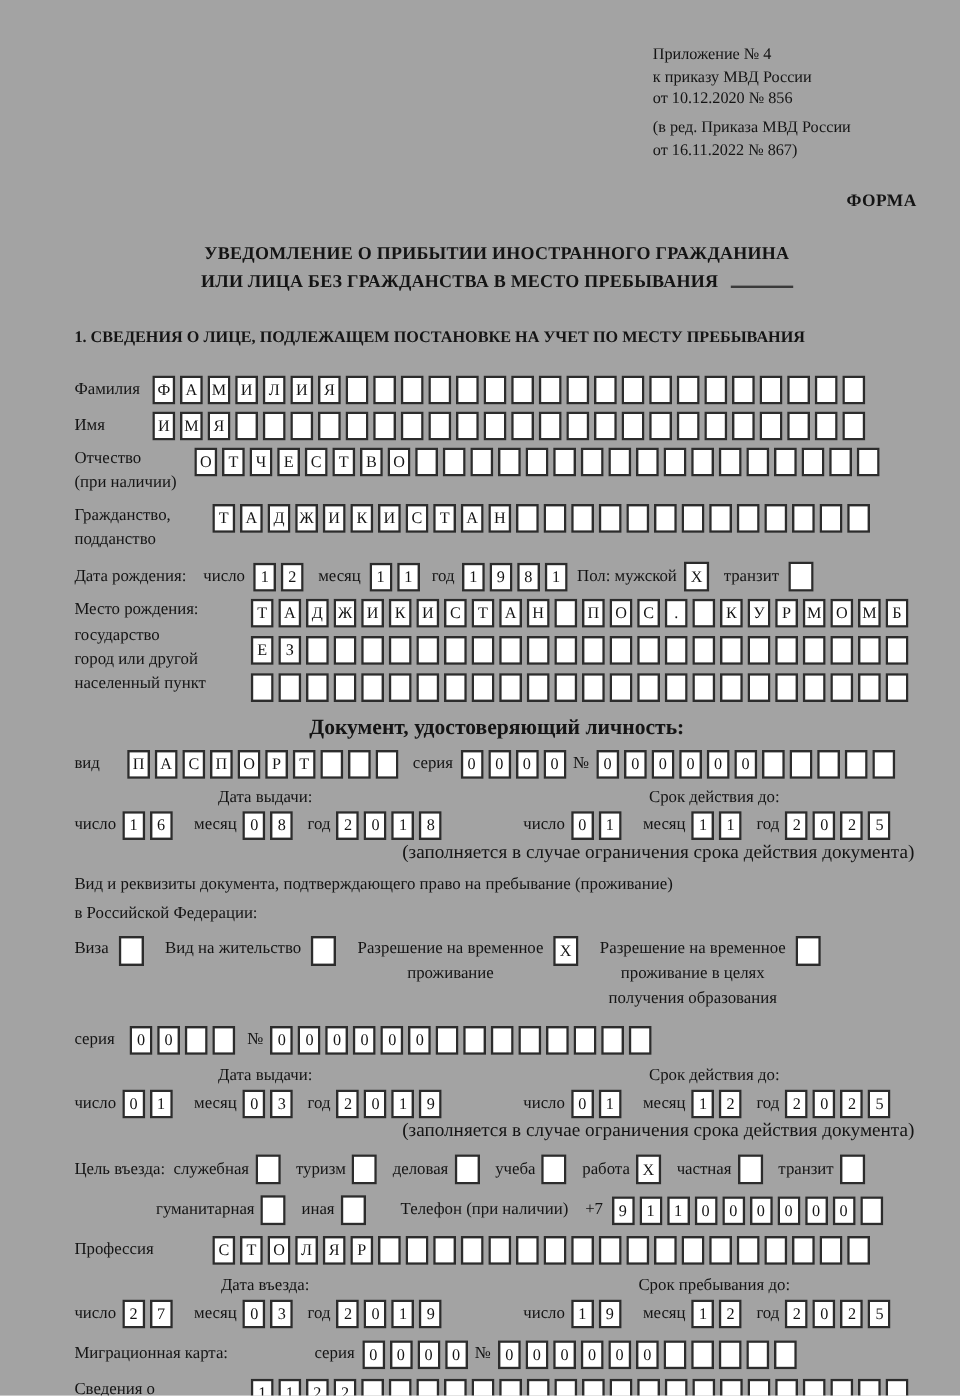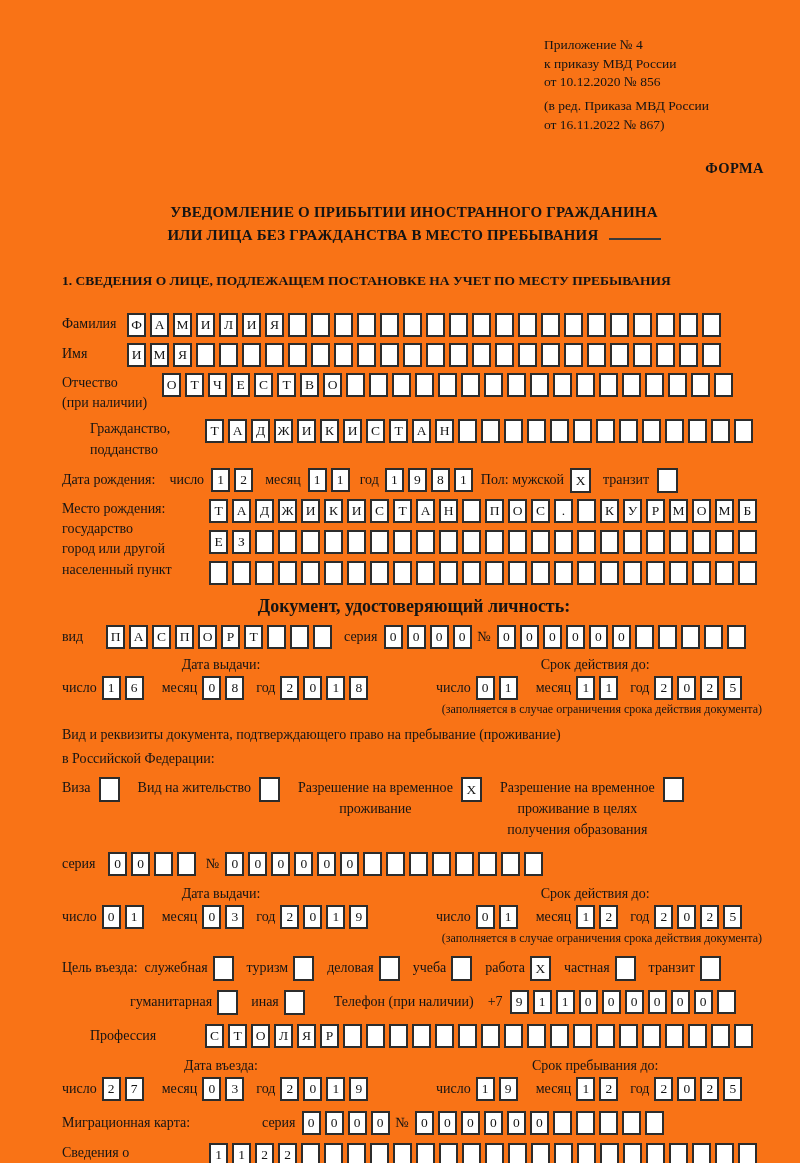--- a/index.html
+++ b/index.html
@@ -1,21 +1,21 @@
 <!DOCTYPE html>
 <html><head>
 <meta charset="utf-8">
 <style>
   html,body{margin:0;padding:0;background:#fff;}
   body{
     width:800px;height:1163px;overflow:hidden;
     font-family:"Liberation Serif","DejaVu Serif",serif;
     color:#141414;font-size:14px;
   }
-  .page{box-sizing:border-box;width:800px;height:1163px;padding:36px 34px 0 62px;background:#f97316;}
+  .page{box-sizing:border-box;width:800px;height:1163px;padding:36px 34px 0 62px;background:#a3a3a3;}
 
   
   .hdr{margin-left:auto;width:222px;font-size:13.5px;line-height:1.38;}
   .hdr-gap{height:5px;}
   .forma{text-align:right;font-weight:bold;font-size:14.5px;margin-top:26px;letter-spacing:.4px;padding-right:2px;}
 
   
   .title{text-align:center;font-weight:bold;font-size:15px;line-height:1.55;margin-top:24px;letter-spacing:.2px;}
   .title-underline{display:inline-block;width:52px;border-bottom:2.5px solid #3a3a3a;height:.9em;margin-left:10px;}
 
@@ -24,32 +24,32 @@
   
   .row{display:flex;align-items:center;margin-bottom:6px;white-space:nowrap;}
   .row.top{align-items:flex-start;}
   .lbl{flex:none;line-height:1.45;}
   .boxes{display:flex;flex:none;}
   .cell{
     flex:none;width:15px;height:20px;border:2px solid #2c2c2c;margin-right:4px;
     text-align:center;font-size:13.5px;line-height:20px;background:#fff;
   }
   .cbx .cell{width:17px;height:21px;line-height:21px;}
-  .w65{width:65px;} .w100{width:100px;} .w115{width:115px;margin-left:28px;} .w147{width:147px;}
+  .w65{width:65px;} .w100{width:100px;} .w115{width:115px;} .w147{width:147px;}
   .stack .row{margin-bottom:7px;}
 
   
   .dates{display:flex;align-items:flex-end;margin-bottom:2px;}
   .dg{display:flex;flex-direction:column;}
   .dg-title{text-align:center;margin-bottom:3px;}
   .dg-line{display:flex;align-items:center;white-space:nowrap;}
   .dg-line .lbl{margin-right:5px;}
   .dg-line .boxes{margin-right:8px;}
   .dg-right{margin-left:56px;}
-  .note{font-size:12px;text-align:right;padding-right:4px;margin:2px 0 10px;}
+  .note{font-size:16px;text-align:right;padding-right:4px;margin:2px 0 10px;}
 
   
   .permits{display:flex;align-items:flex-start;margin:10px 0 8px;}
   .permit{display:flex;align-items:flex-start;margin-right:14px;}
   .permit .plbl{text-align:center;line-height:1.5;margin-right:8px;}
   .permit .plbl.left{text-align:left;}
 
   .purpose{display:flex;align-items:center;margin-bottom:9px;white-space:nowrap;}
   .purpose .p-item{display:flex;align-items:center;margin-right:9px;}
   .purpose .p-item .lbl{margin-right:5px;}

